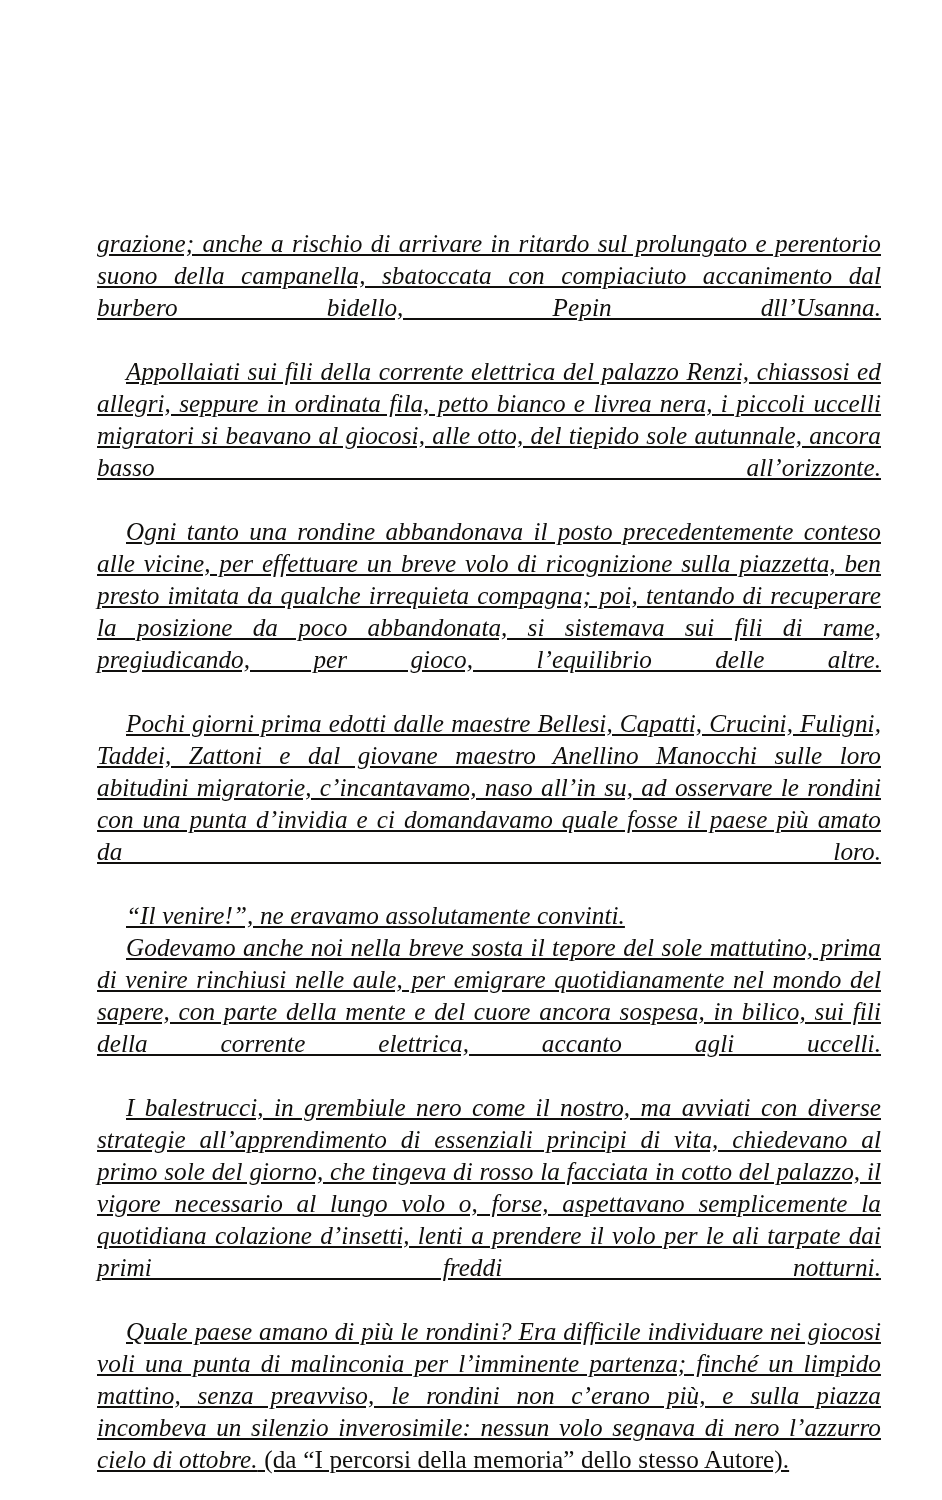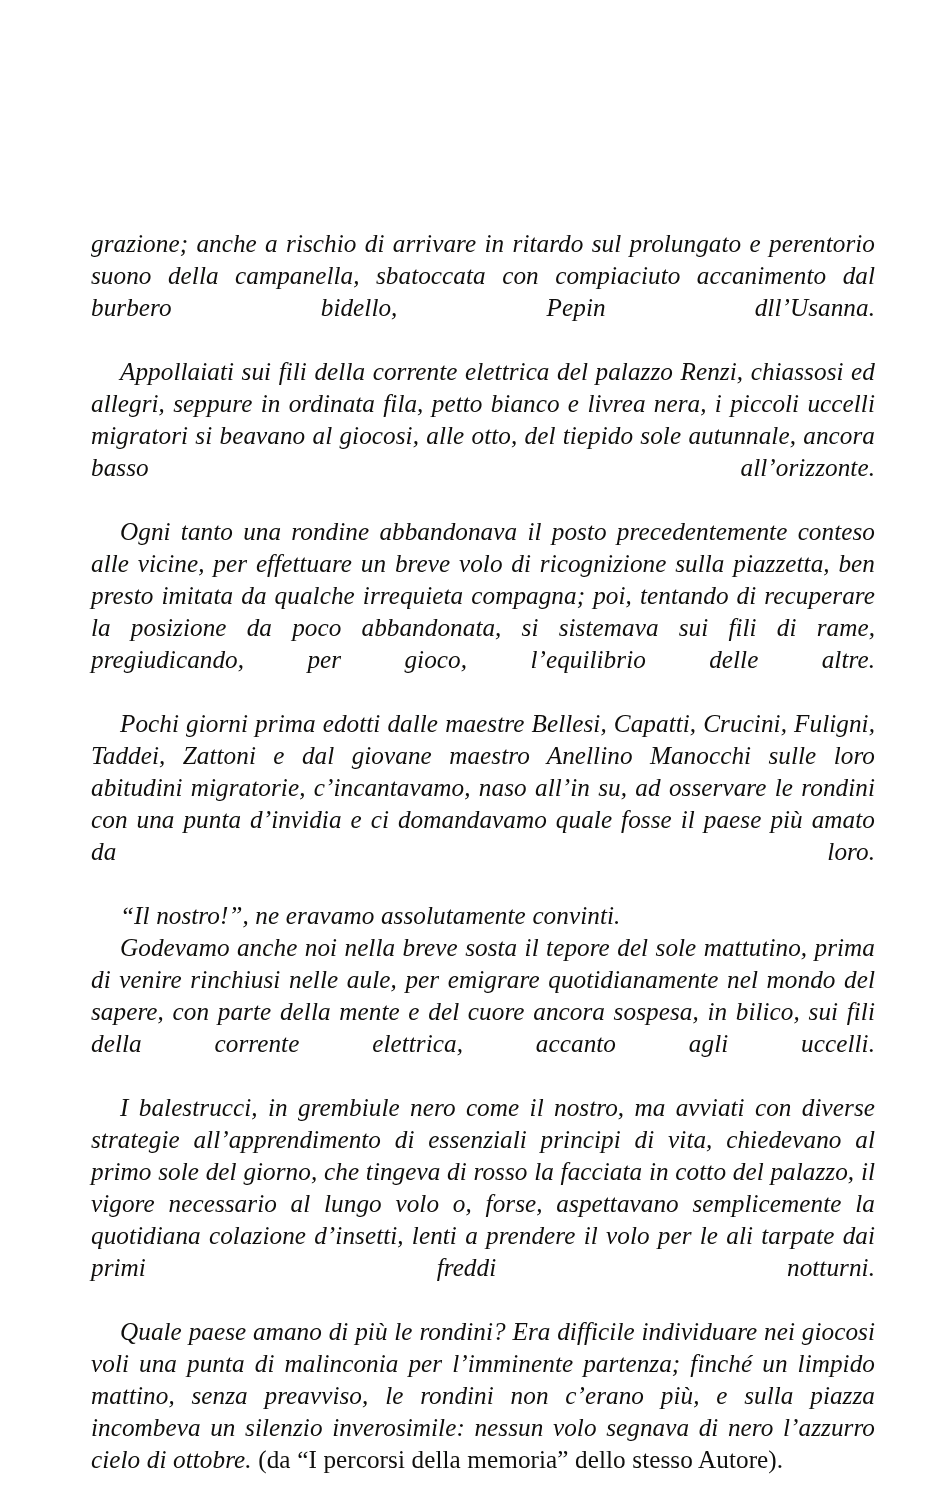--- a/index.html
+++ b/index.html
@@ -20,23 +20,24 @@
     position: relative;
     width: 942px;
     height: 1500px;
     background: #ffffff;
     box-sizing: border-box;
   }
 
   
   .text-block {
     position: absolute;
-    left: 91px;
+    left: 97px;
     top: 228px;
     width: 784px;
+    text-decoration: underline;
   }
 
   .para {
     margin: 0;
     padding: 0;
     font-style: italic;
     font-size: 25.2px;
     line-height: 32px;
     text-align: justify;
     text-justify: inter-word;
@@ -76,21 +77,21 @@
   <div class="text-block">
 
     <p class="para no-indent">grazione; anche a rischio di arrivare in ritardo sul prolungato e perentorio suono della campanella, sbatoccata con compiaciuto accanimento dal burbero bidello, Pepin dll’Usanna.</p>
 
     <p class="para indent">Appollaiati sui fili della corrente elettrica del palazzo Renzi, chiassosi ed allegri, seppure in ordinata fila, petto bianco e livrea nera, i piccoli uccelli migratori si beavano al giocosi, alle otto, del tiepido sole autunnale, ancora basso all’orizzonte.</p>
 
     <p class="para indent">Ogni tanto una rondine abbandonava il posto precedentemente conteso alle vicine, per effettuare un breve volo di ricognizione sulla piazzetta, ben presto imitata da qualche irrequieta compagna; poi, tentando di recuperare la posizione da poco abbandonata, si sistemava sui fili di rame, pregiudicando, per gioco, l’equilibrio delle altre.</p>
 
     <p class="para indent">Pochi giorni prima edotti dalle maestre Bellesi, Capatti, Crucini, Fuligni, Taddei, Zattoni e dal giovane maestro Anellino Manocchi sulle loro abitudini migratorie, c’incantavamo, naso all’in su, ad osservare le rondini con una punta d’invidia e ci domandavamo quale fosse il paese più amato da loro.</p>
 
-    <p class="para indent last-natural">“Il nostro!”, ne eravamo assolutamente convinti.</p>
+    <p class="para indent last-natural">“Il venire!”, ne eravamo assolutamente convinti.</p>
 
     <p class="para indent">Godevamo anche noi nella breve sosta il tepore del sole mattutino, prima di venire rinchiusi nelle aule, per emigrare quotidianamente nel mondo del sapere, con parte della mente e del cuore ancora sospesa, in bilico, sui fili della corrente elettrica, accanto agli uccelli.</p>
 
     <p class="para indent">I balestrucci, in grembiule nero come il nostro, ma avviati con diverse strategie all’apprendimento di essenziali principi di vita, chiedevano al primo sole del giorno, che tingeva di rosso la facciata in cotto del palazzo, il vigore necessario al lungo volo o, forse, aspettavano semplicemente la quotidiana colazione d’insetti, lenti a prendere il volo per le ali tarpate dai primi freddi notturni.</p>
 
     <p class="para indent last-natural"><span>Quale paese amano di più le rondini? Era difficile individuare nei giocosi voli una punta di malinconia per l’imminente partenza; finché un limpido mattino, senza preavviso, le rondini non c’erano più, e sulla piazza incombeva un silenzio inverosimile: nessun volo segnava di nero l’azzurro cielo di ottobre.</span><span class="roman"> (da “I percorsi della memoria” dello stesso Autore).</span></p>
 
   </div>
 </div>
 

